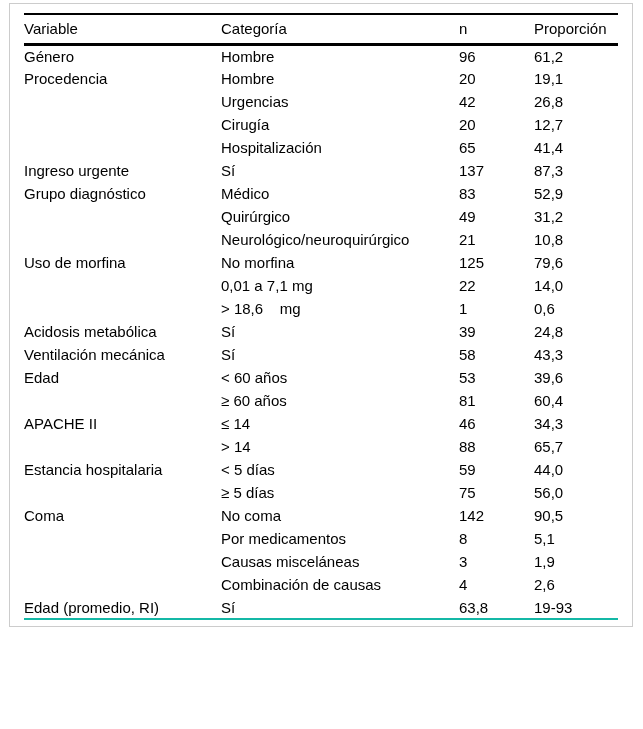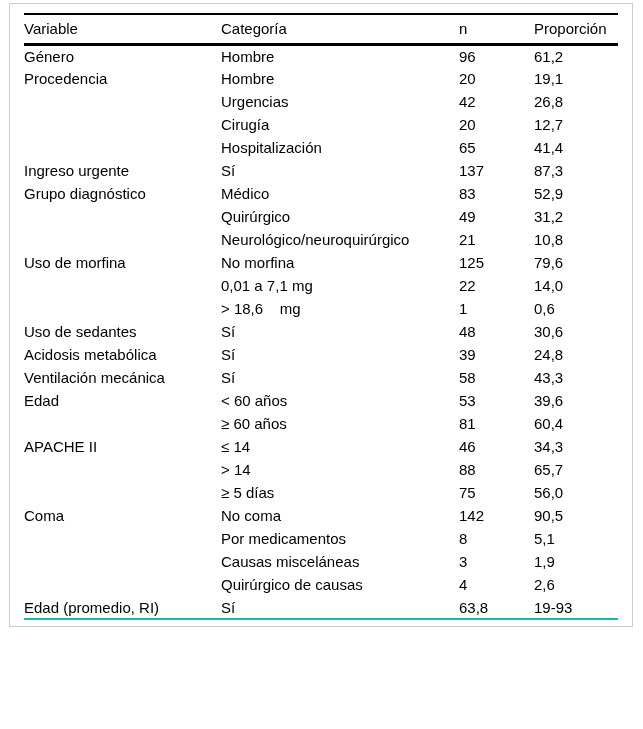--- a/index.html
+++ b/index.html
@@ -136,26 +136,20 @@
           <td>22</td>
           <td>14,0</td>
         </tr>
         <tr>
           <td></td>
           <td>&gt; 18,6    mg</td>
           <td>1</td>
           <td>0,6</td>
         </tr>
         <tr>
-          <td>Uso de sedantes</td>
-          <td>Sí</td>
-          <td>48</td>
-          <td>30,6</td>
-        </tr>
-        <tr>
           <td>Acidosis metabólica</td>
           <td>Sí</td>
           <td>39</td>
           <td>24,8</td>
         </tr>
         <tr>
           <td>Ventilación mecánica</td>
           <td>Sí</td>
           <td>58</td>
           <td>43,3</td>
@@ -178,20 +172,26 @@
           <td>46</td>
           <td>34,3</td>
         </tr>
         <tr>
           <td></td>
           <td>&gt; 14</td>
           <td>88</td>
           <td>65,7</td>
         </tr>
         <tr>
+          <td>Estancia hospitalaria</td>
+          <td>&lt; 5 días</td>
+          <td>59</td>
+          <td>44,0</td>
+        </tr>
+        <tr>
           <td></td>
           <td>≥ 5 días</td>
           <td>75</td>
           <td>56,0</td>
         </tr>
         <tr>
           <td>Coma</td>
           <td>No coma</td>
           <td>142</td>
           <td>90,5</td>
@@ -203,21 +203,21 @@
           <td>5,1</td>
         </tr>
         <tr>
           <td></td>
           <td>Causas misceláneas</td>
           <td>3</td>
           <td>1,9</td>
         </tr>
         <tr>
           <td></td>
-          <td>Quirúrgico de causas</td>
+          <td>Combinación de causas</td>
           <td>4</td>
           <td>2,6</td>
         </tr>
         <tr>
           <td>Edad (promedio, RI)</td>
           <td>Sí</td>
           <td>63,8</td>
           <td>19-93</td>
         </tr>
       </tbody>

